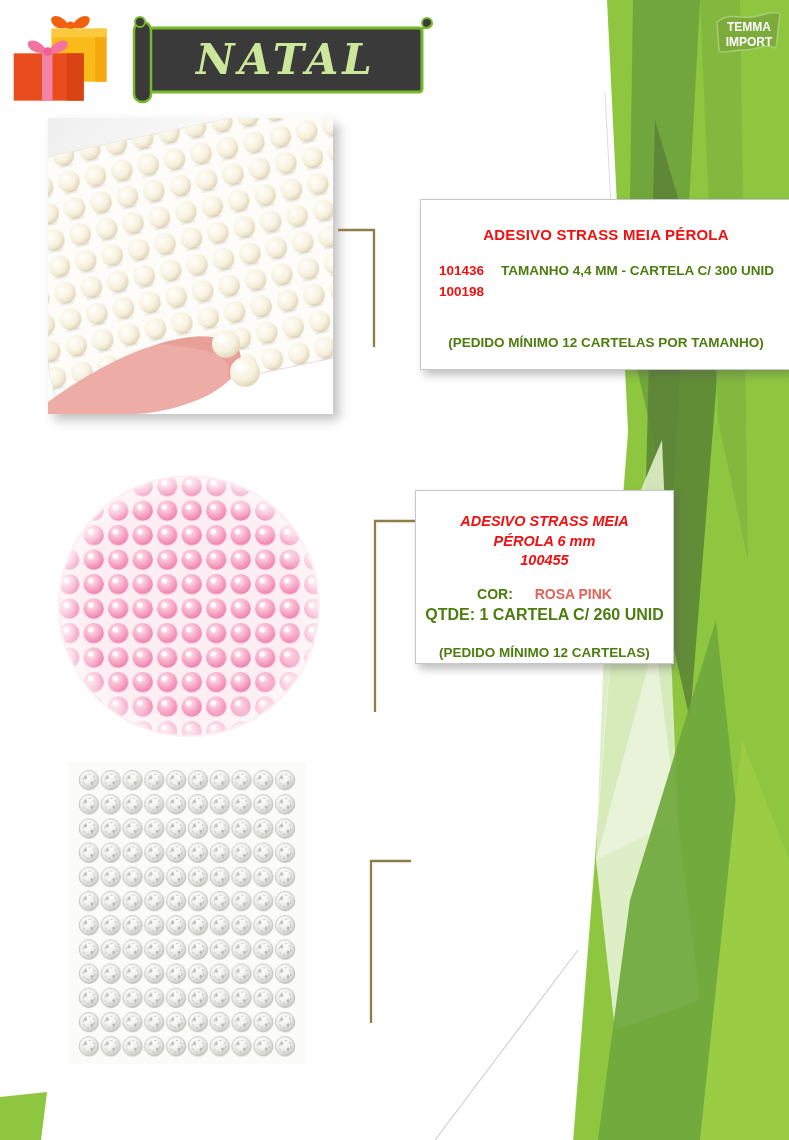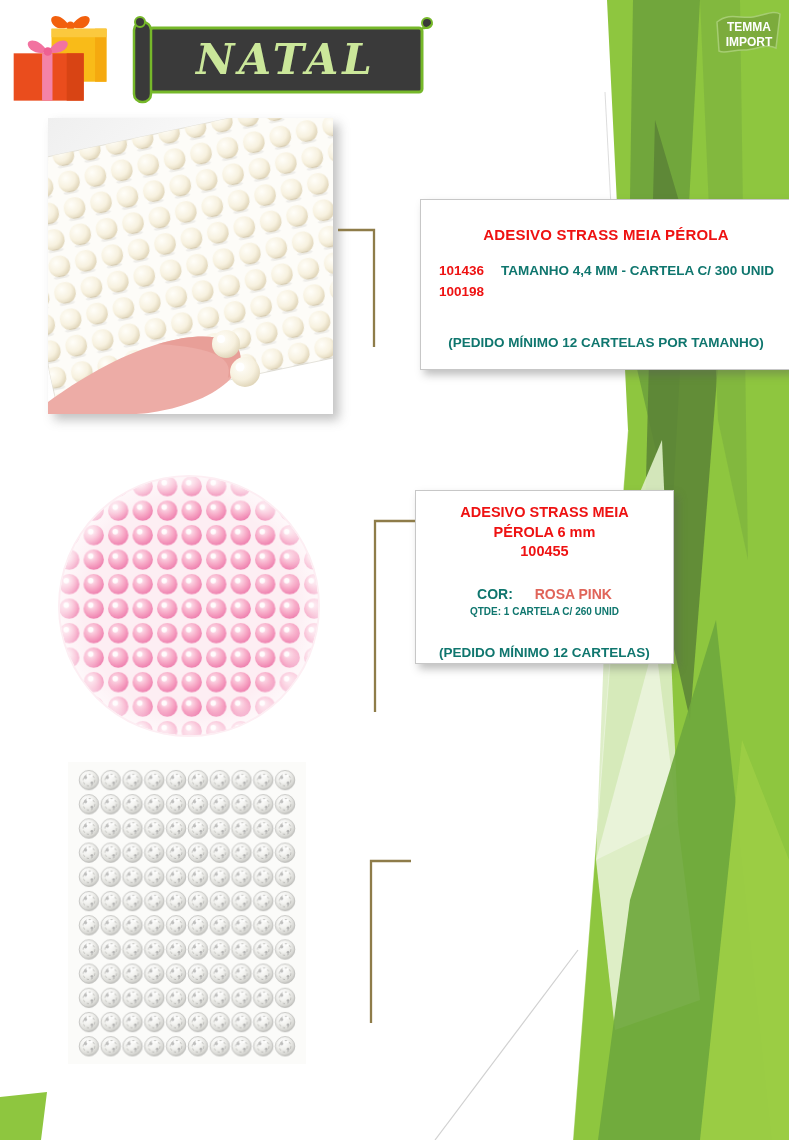--- a/index.html
+++ b/index.html
@@ -12,34 +12,34 @@
   .abs{position:absolute;}
   svg{display:block;}
 
   
   .info-box{
     position:absolute;background:#ffffff;border:1px solid #c7c7c7;
     box-shadow:4px 5px 8px rgba(90,90,90,.38);
     font-weight:bold;z-index:5;
   }
   .t-red{color:#ee1212;}
-  .t-maroon{color:#0f766e;}
+  .t-maroon{color:#4d7c0f;}
   .t-rosa{color:#e0655a;margin-left:18px;}
   .center{text-align:center;width:100%;}
   .pre{white-space:pre-wrap;}
 
   .b1-title{position:absolute;top:26px;font-size:15px;letter-spacing:.2px;}
   .b1-rows{position:absolute;top:60px;left:18px;right:8px;font-size:13.5px;line-height:21px;}
   .b1-row{display:flex;}
   .b1-code{width:62px;flex:none;}
   .b1-note{position:absolute;top:135px;font-size:13.5px;}
 
-  .b2-title{position:absolute;top:12px;font-size:14.5px;line-height:19.5px;}
+  .b2-title{position:absolute;top:21px;font-size:14.5px;line-height:19.5px;font-style:italic;}
   .b2-cor{position:absolute;top:95px;font-size:14px;}
-  .b2-qty{position:absolute;top:115px;font-size:10px;}
+  .b2-qty{position:absolute;top:115px;font-size:16px;}
   .b2-note{position:absolute;top:154px;font-size:13.5px;}
 
   .b3-title{position:absolute;top:11px;font-size:14.5px;line-height:19.5px;}
   .b3-code{position:absolute;top:66px;font-size:14.5px;}
   .b3-qty{position:absolute;top:86px;font-size:14px;}
   .b3-note{position:absolute;top:121px;font-size:13.5px;}
 
   .photo1{left:48px;top:118px;width:285px;height:296px;box-shadow:6px 6px 10px rgba(120,120,120,.45);z-index:2;}
   .photo2{left:57px;top:474px;width:264px;height:264px;z-index:2;}
   .photo3{left:68px;top:762px;width:238px;height:302px;z-index:2;}

